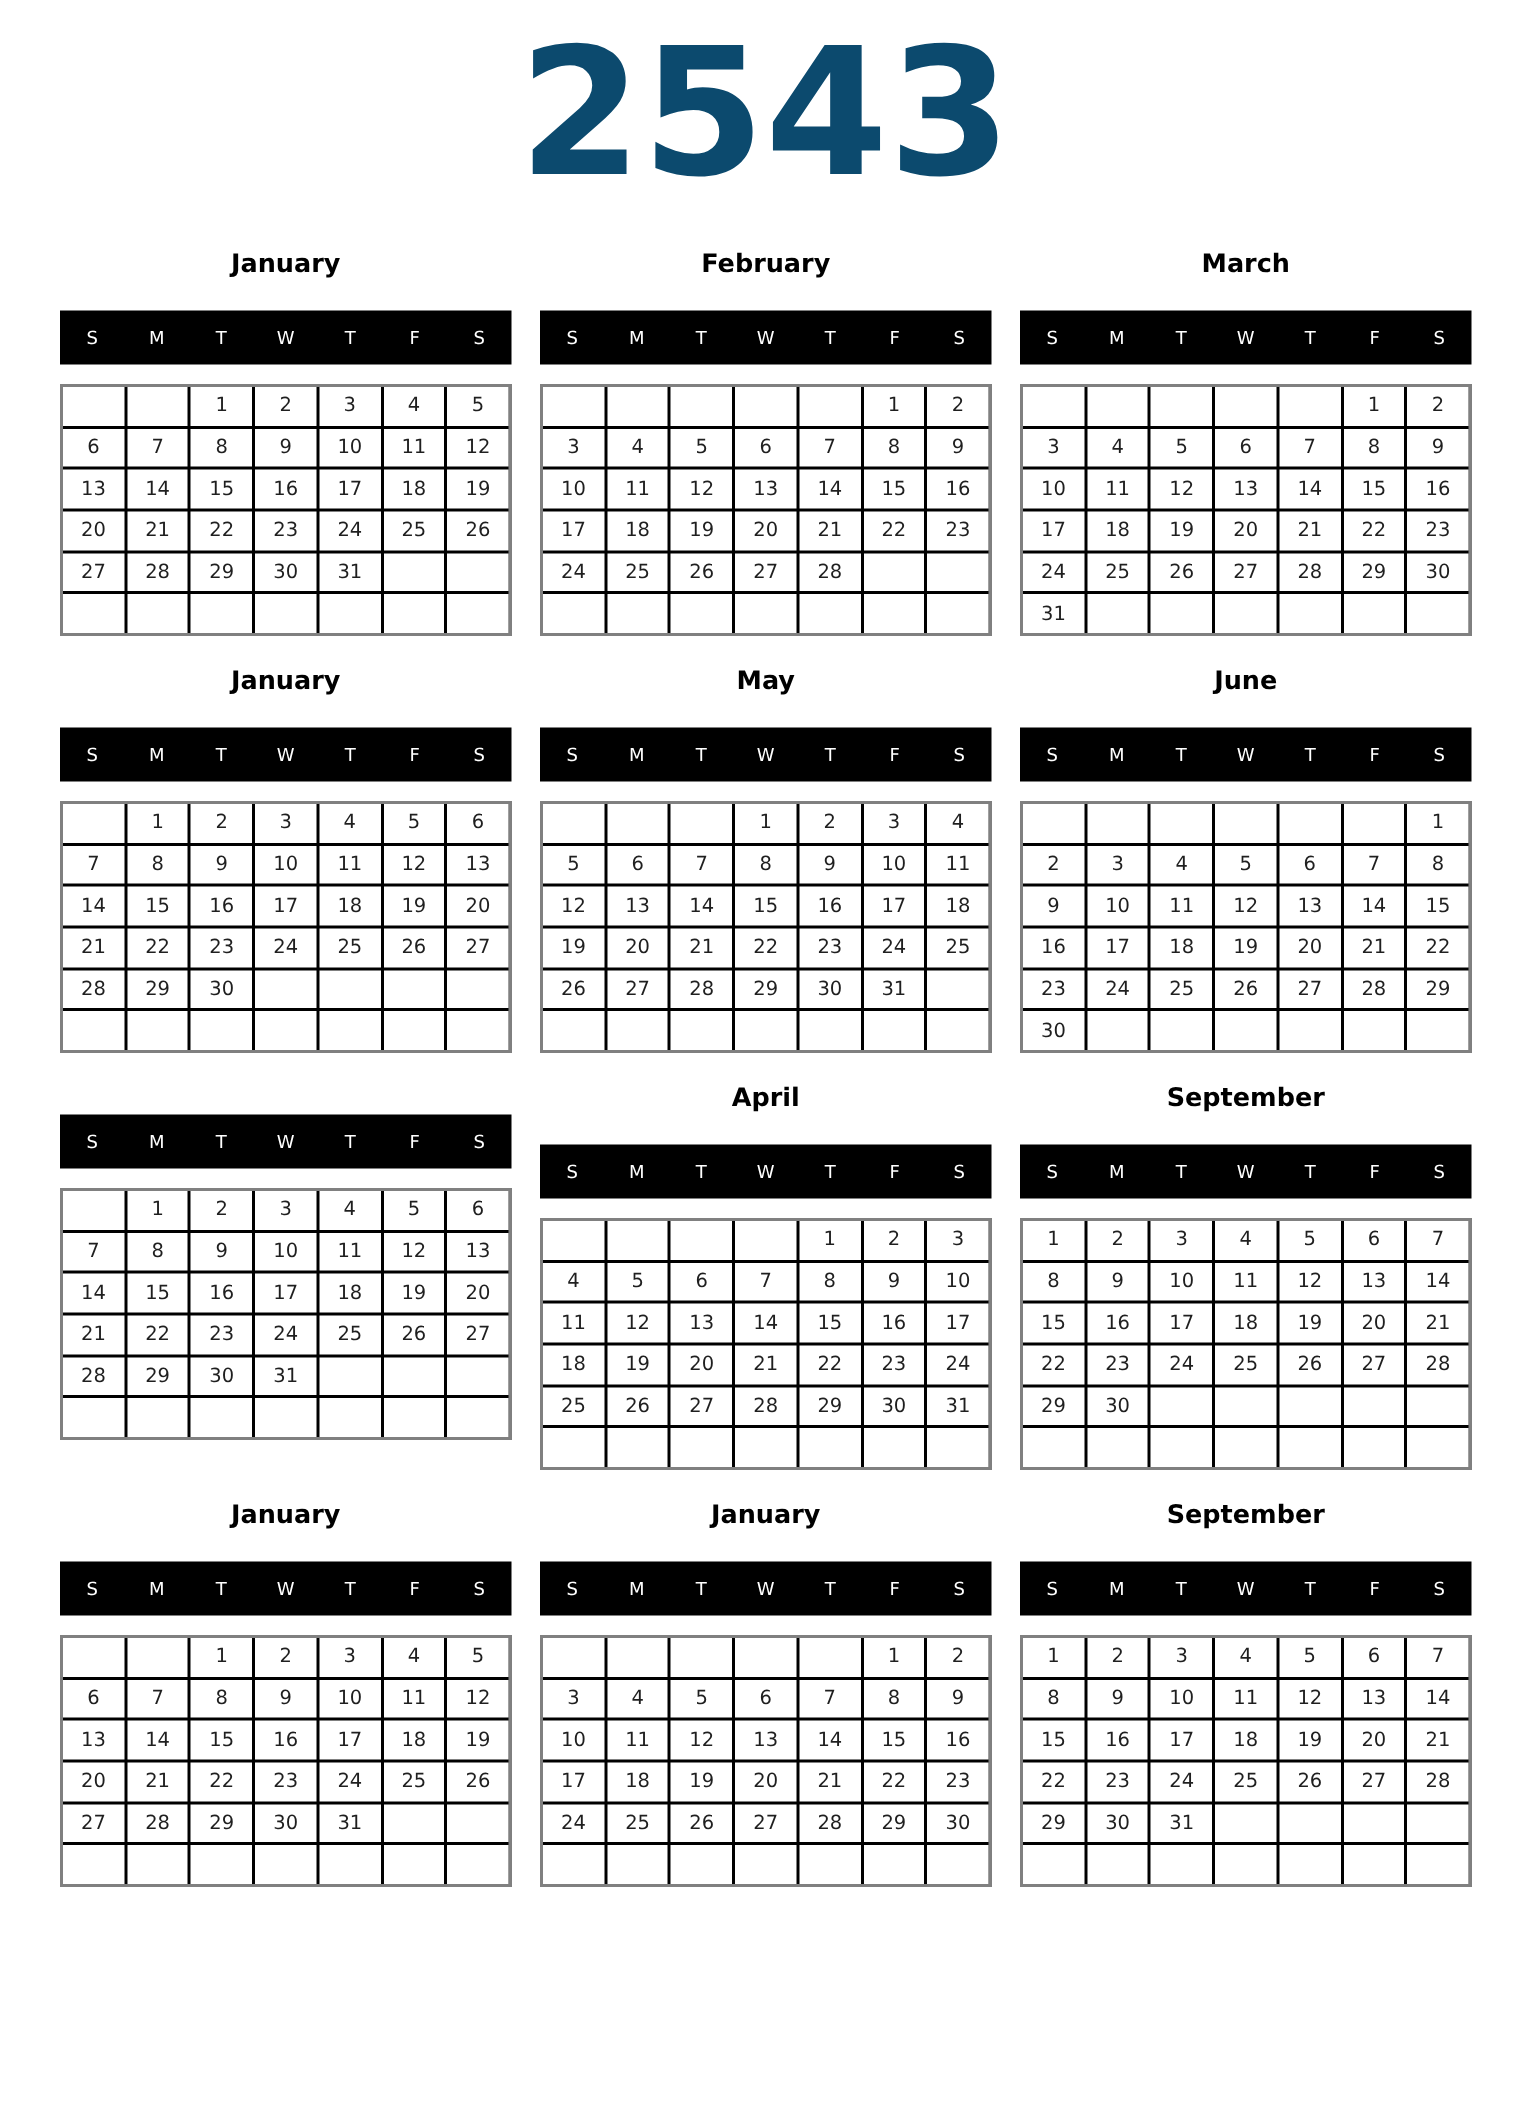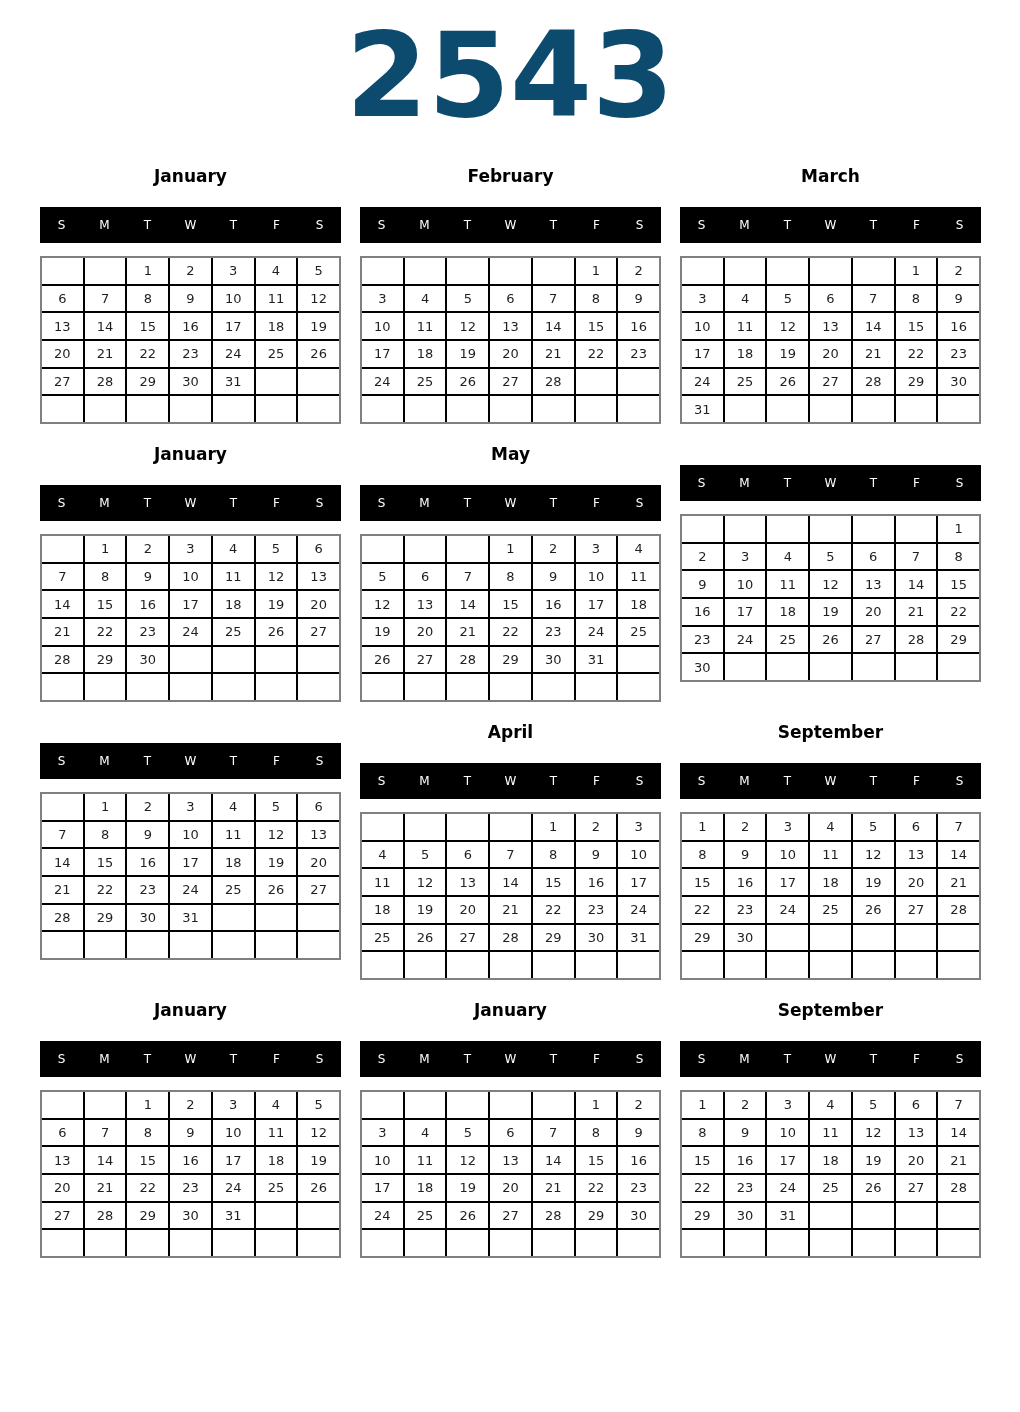--- a/index.html
+++ b/index.html
@@ -361,20 +361,21 @@
         <div class="day-cell"></div>
         <div class="day-cell"></div>
         <div class="day-cell"></div>
         <div class="day-cell"></div>
         <div class="day-cell"></div>
         <div class="day-cell"></div>
       </div>
   </div>
 
   <div class="month">
+    <div class="month-name">June</div>
     <div class="cal-header">
         <div class="dow">S</div>
         <div class="dow">M</div>
         <div class="dow">T</div>
         <div class="dow">W</div>
         <div class="dow">T</div>
         <div class="dow">F</div>
         <div class="dow">S</div>
       </div>
     <div class="cal-grid">

